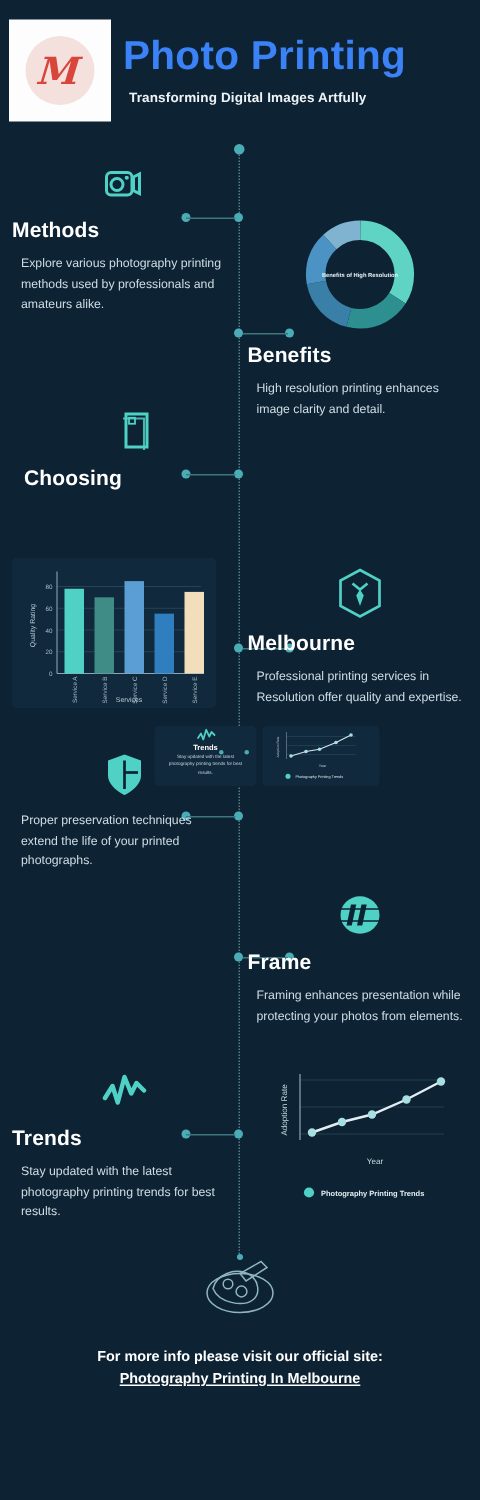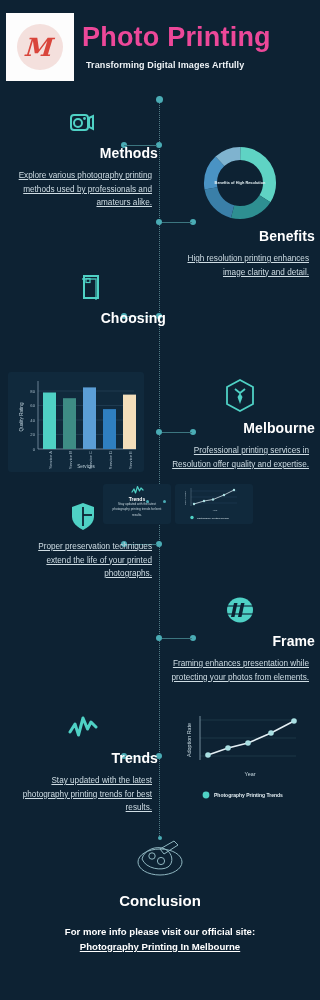--- a/index.html
+++ b/index.html
@@ -51,21 +51,21 @@
     line-height: 1;
     transform: skewX(-6deg);
   }
   .header-title {
     position: absolute;
     left: 82px;
     top: 22px;
     font-size: 27px;
     font-weight: 700;
     letter-spacing: 0.2px;
-    color: #ec4899;
+    color: #3b82f6;
     white-space: nowrap;
   }
   .header-sub {
     position: absolute;
     left: 86px;
     top: 60px;
     font-size: 9px;
     font-weight: 700;
     color: #eef3f6;
     letter-spacing: 0.1px;
@@ -100,42 +100,41 @@
   .connector {
     position: absolute;
     height: 1px;
     background: #3c7680;
   }
 
   
   .block {
     position: absolute;
     width: 150px;
-    text-align: right;
+    text-align: left;
   }
   .block .icon-wrap {
     height: 34px;
     display: flex;
     align-items: center;
     justify-content: center;
     margin-bottom: 6px;
   }
   .block h2 {
     font-size: 14px;
     font-weight: 700;
     color: #ffffff;
     letter-spacing: .1px;
     margin-bottom: 8px;
   }
   .block p {
     font-size: 8.2px;
     line-height: 1.65;
     color: #cfdde4;
     padding: 0 6px;
-    text-decoration: underline;
   }
 
   
   .panel {
     position: absolute;
     background: #10293c;
     border-radius: 3px;
   }
   .axis-label {
     font-size: 4.6px;
@@ -391,18 +390,17 @@
 <div class="conclusion">
   <div class="c-icon">
     <svg width="56" height="46" viewBox="0 0 56 46">
       <ellipse cx="28" cy="26" rx="22" ry="13" fill="none" stroke="#8fb6c0" stroke-width="1"></ellipse>
       <path d="M10 23 C12 14, 24 9, 33 13 C41 17, 42 27, 36 31 C30 35, 14 33, 10 23 Z" fill="none" stroke="#8fb6c0" stroke-width="1"></path>
       <path d="M28 13 L42 5 L46 9 L32 18 Z" fill="none" stroke="#8fb6c0" stroke-width="1"></path>
       <circle cx="20" cy="20" r="3.2" fill="none" stroke="#8fb6c0" stroke-width="1"></circle>
       <circle cx="29" cy="25" r="3.6" fill="none" stroke="#8fb6c0" stroke-width="1"></circle>
     </svg>
   </div>
-  <h2>Conclusion</h2>
   <div class="cta">
     <div>For more info please visit our official site:</div>
     <a href="#">Photography Printing In Melbourne</a>
   </div>
 </div>
 
 </body></html>

